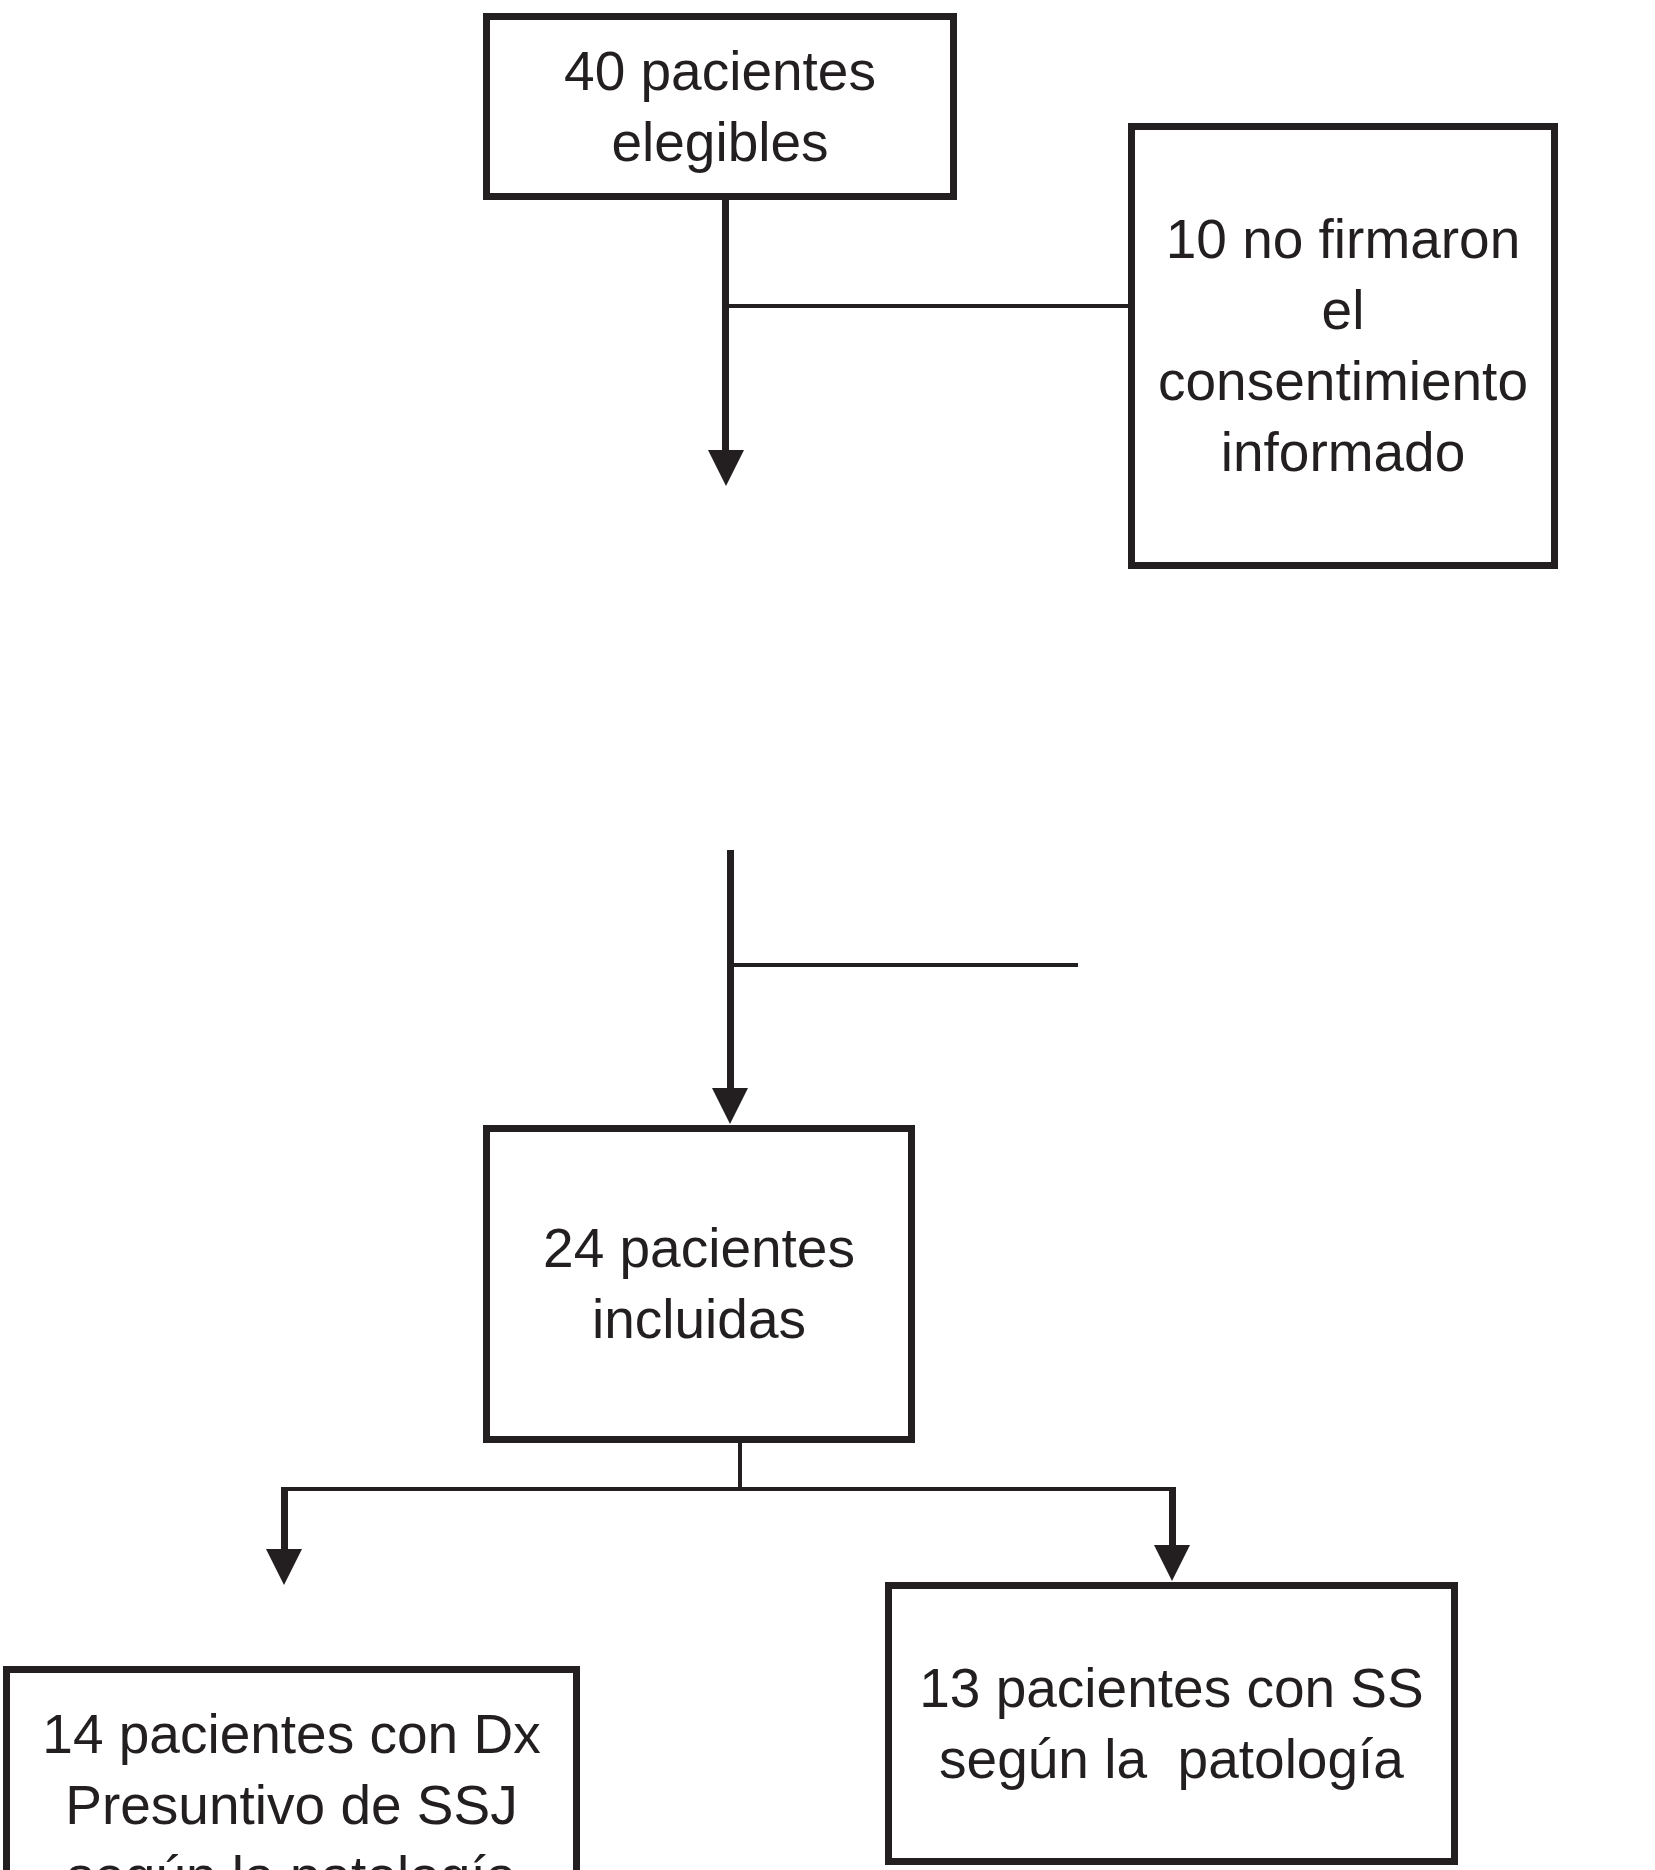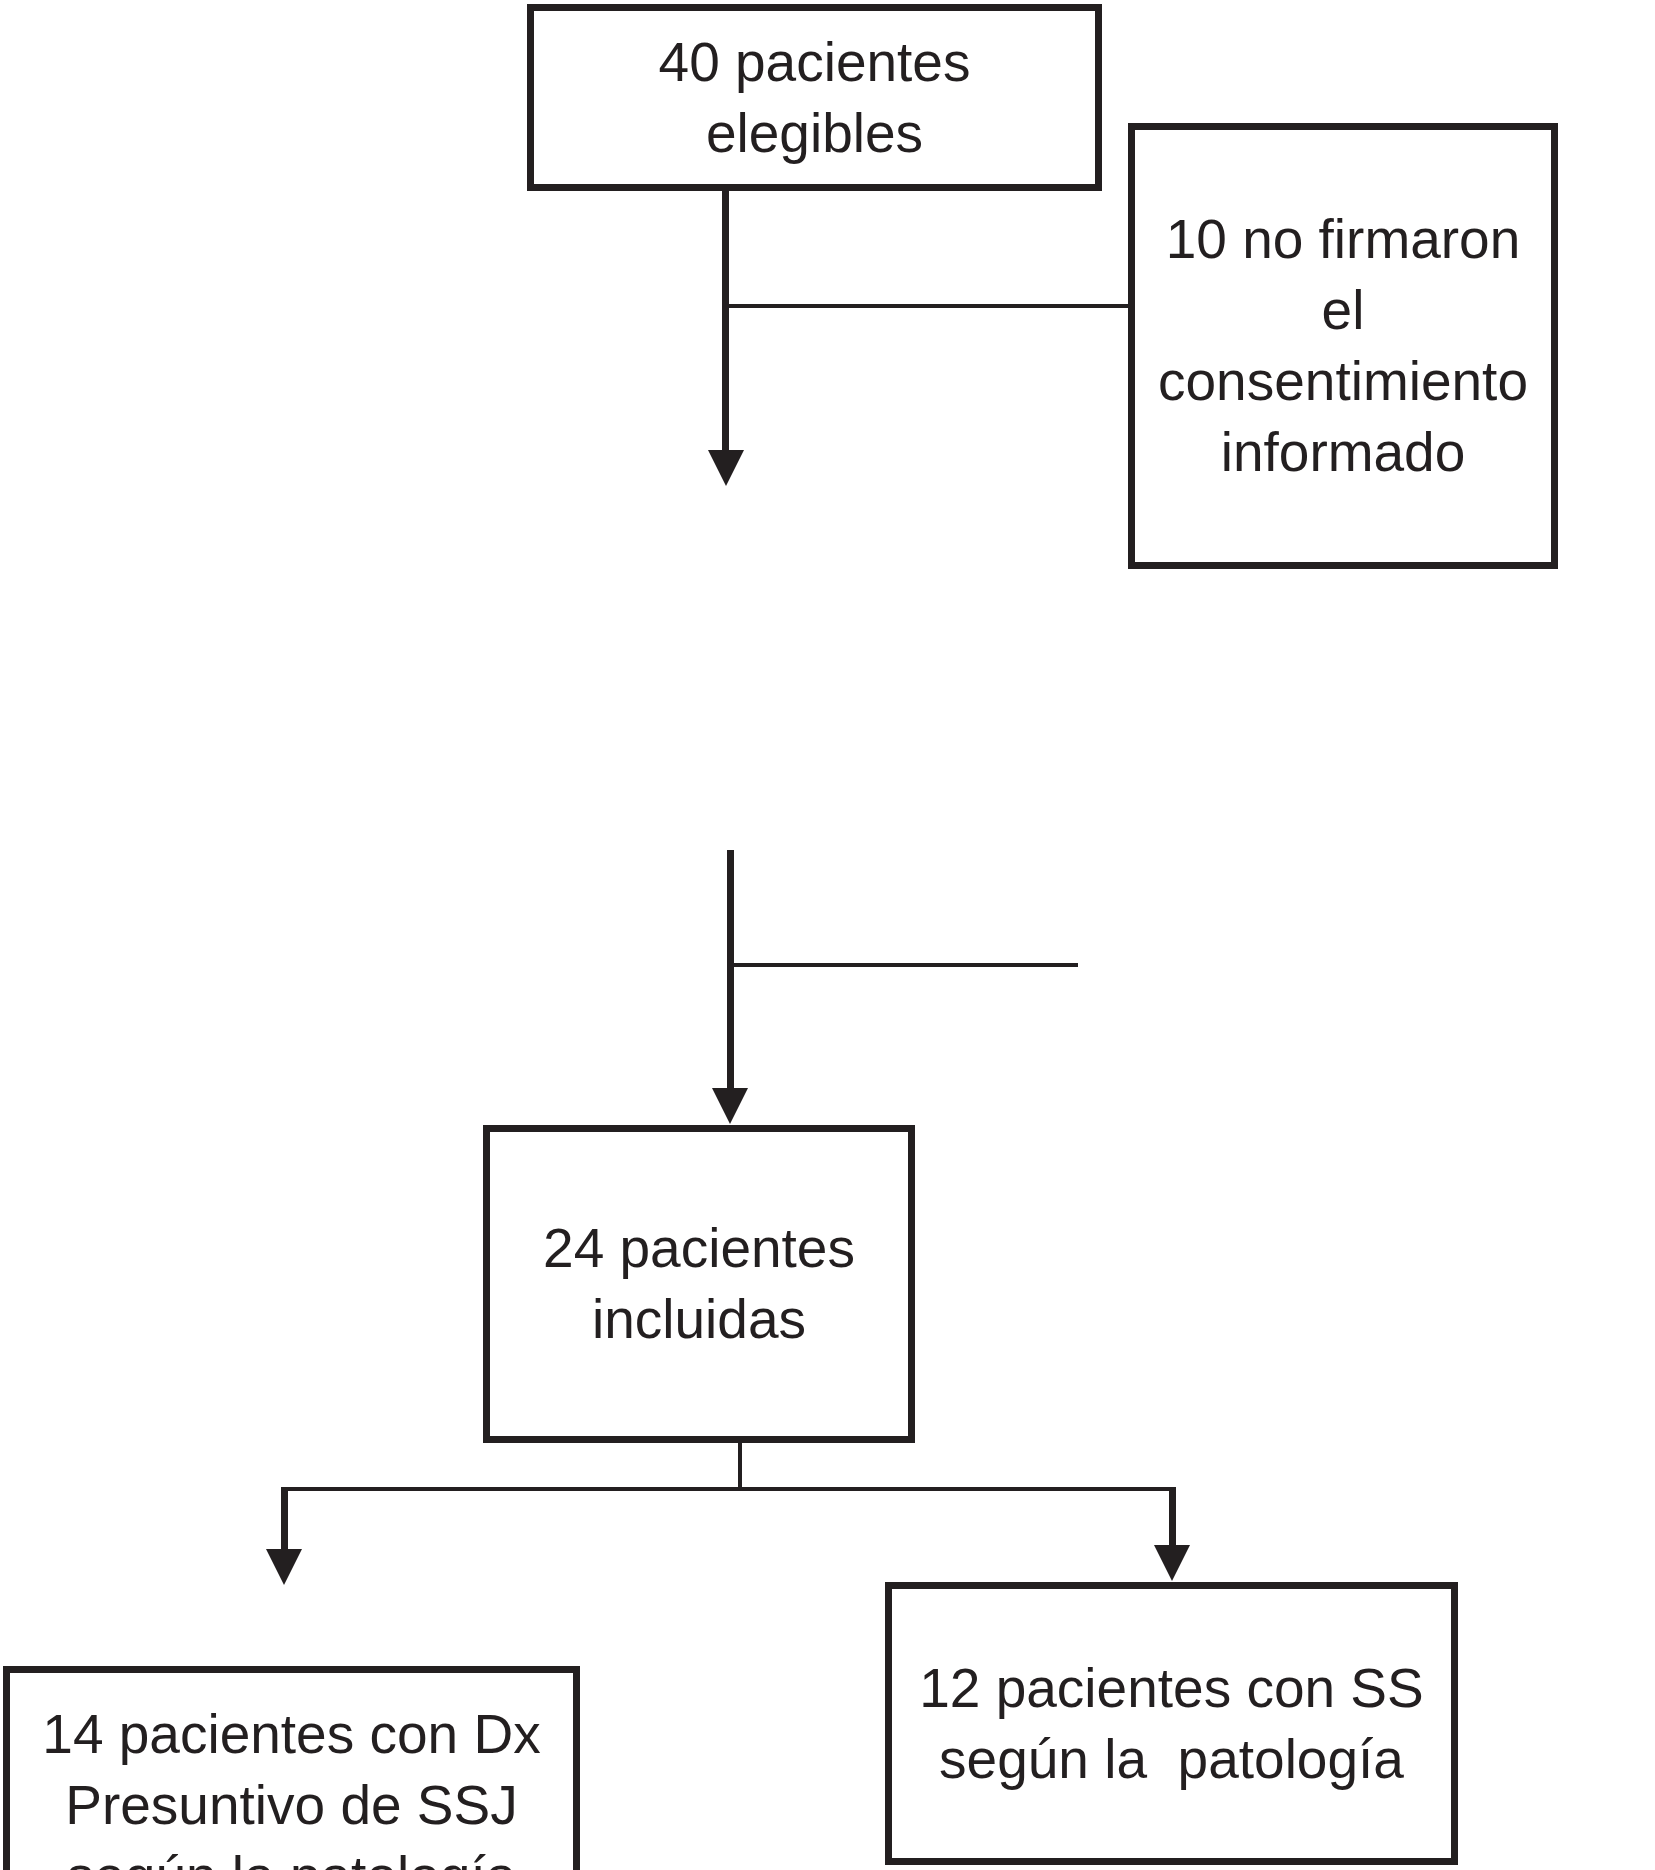--- a/index.html
+++ b/index.html
@@ -27,21 +27,21 @@
     background:var(--bg);
     display:flex;
     align-items:center;
     justify-content:center;
     text-align:center;
     font-size:55px;
     line-height:1.29;
     white-space:pre;
   }
   
-  .box-eligibles   { left:483px;  top:4px;    width:575px; height:187px;margin-left:44px; }
+  .box-eligibles   { left:483px;  top:13px;    width:474px; height:187px; }
   .box-aceptaron   { left:482px;  top:486px;  width:486px; height:364px; }
   .box-incluidas   { left:483px;  top:1125px; width:432px; height:318px; }
   
   .box-nofirmaron  { left:1128px; top:123px;  width:430px; height:446px; }
   .box-sinbloques  { left:1078px; top:788px;  width:572px; height:302px; }
   
   .box-ssj         { left:3px;    top:1666px; width:577px; height:279px; }
   .box-ss          { left:885px;  top:1582px; width:573px; height:283px; }
 
   .line{
@@ -111,17 +111,17 @@
 incluidas</span>
   </div>
 
   <div class="flow-box box-ssj">
     <span>14 pacientes con Dx
 Presuntivo de SSJ
 según la patología</span>
   </div>
 
   <div class="flow-box box-ss">
-    <span>12 pacientes con SS
+    <span>13 pacientes con SS
 según la  patología</span>
   </div>
 
 </div>
 
 </body></html>

